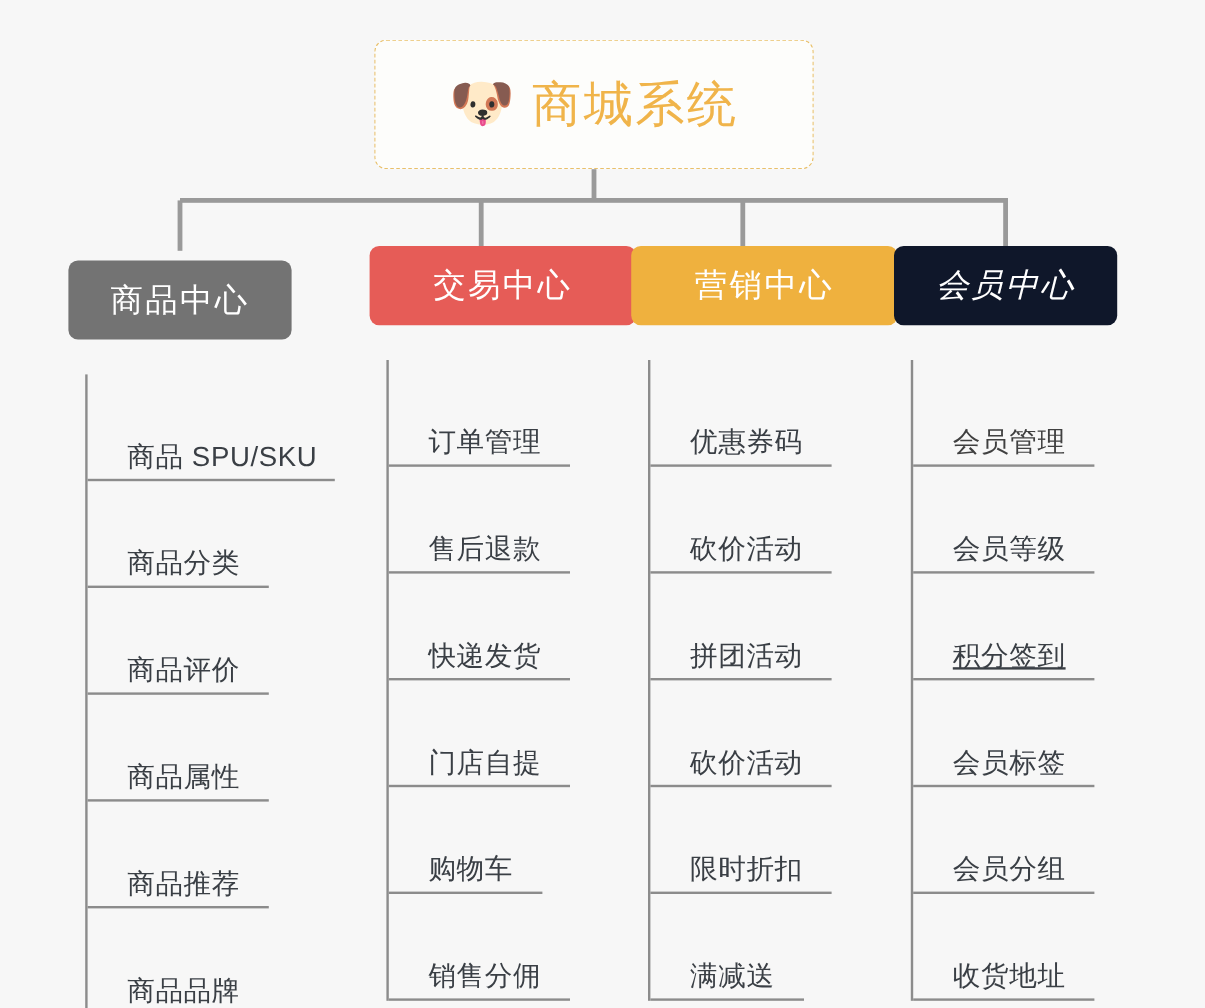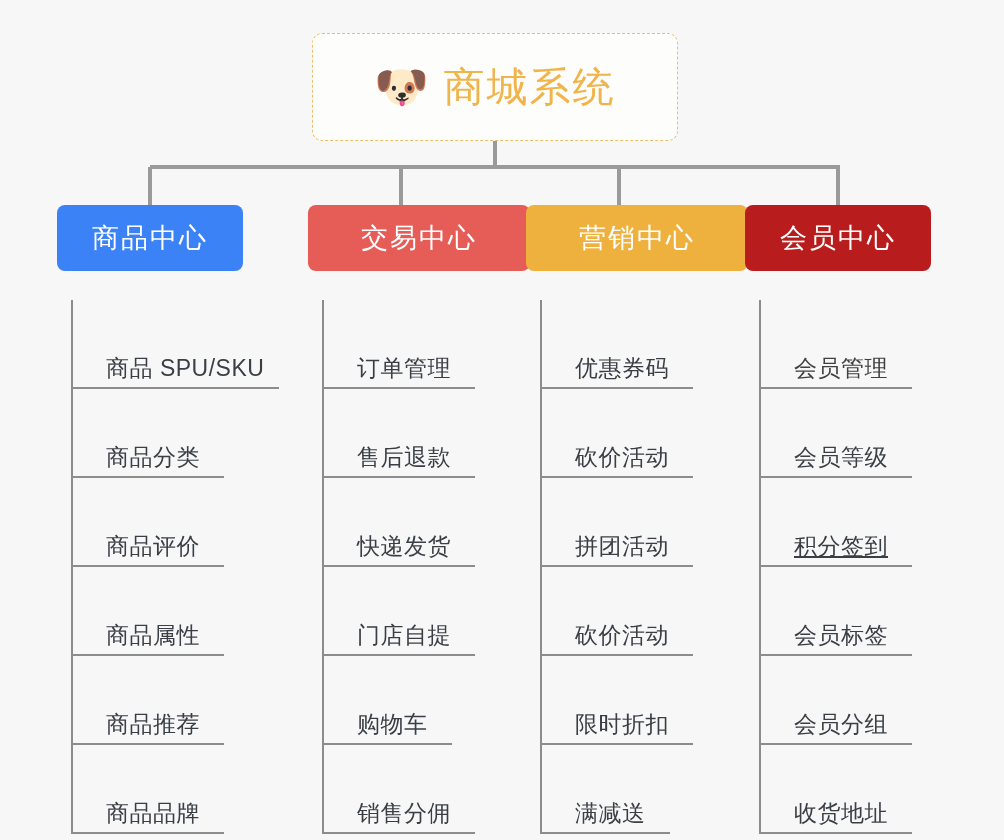--- a/index.html
+++ b/index.html
@@ -140,21 +140,21 @@
   </div>
 
   <div class="conn conn-stem" style="background: rgb(154, 154, 154);"></div>
   <div class="conn conn-bus" style="background: rgb(154, 154, 154);"></div>
   <div class="conn conn-drop conn-drop-1" style="background: rgb(154, 154, 154);"></div>
   <div class="conn conn-drop conn-drop-2" style="background: rgb(154, 154, 154);"></div>
   <div class="conn conn-drop conn-drop-3" style="background: rgb(154, 154, 154);"></div>
   <div class="conn conn-drop conn-drop-4" style="background: rgb(154, 154, 154);"></div>
 
   <div class="column col-1">
-    <div class="col-header" style="background: #3b82f6;">
+    <div class="col-header" style="background: #737373; margin-top: 12px;">
       <span>商品中心</span>
     </div>
     <div class="leaf-list" style="border-left-color: rgb(140, 140, 140);">
       <div class="leaf-item">
         <span class="leaf-label" style="color: rgb(58, 63, 69);">商品 SPU/SKU</span>
         <span class="leaf-underline" style="width: 206px; background: rgb(140, 140, 140);"></span>
       </div>
       <div class="leaf-item">
         <span class="leaf-label" style="color: rgb(58, 63, 69);">商品分类</span>
         <span class="leaf-underline" style="width: 151px; background: rgb(140, 140, 140);"></span>
@@ -236,21 +236,21 @@
         <span class="leaf-underline" style="width: 151px; background: rgb(140, 140, 140);"></span>
       </div>
       <div class="leaf-item">
         <span class="leaf-label" style="color: rgb(58, 63, 69);">满减送</span>
         <span class="leaf-underline" style="width: 128px; background: rgb(140, 140, 140);"></span>
       </div>
     </div>
   </div>
 
   <div class="column col-4">
-    <div class="col-header" style="background: #b91c1c;">
+    <div class="col-header" style="background: #0f172a; font-style: italic;">
       <span>会员中心</span>
     </div>
     <div class="leaf-list" style="border-left-color: rgb(140, 140, 140);">
       <div class="leaf-item">
         <span class="leaf-label" style="color: #404040;">会员管理</span>
         <span class="leaf-underline" style="width: 151px; background: rgb(140, 140, 140);"></span>
       </div>
       <div class="leaf-item">
         <span class="leaf-label" style="color: rgb(58, 63, 69);">会员等级</span>
         <span class="leaf-underline" style="width: 151px; background: rgb(140, 140, 140);"></span>

